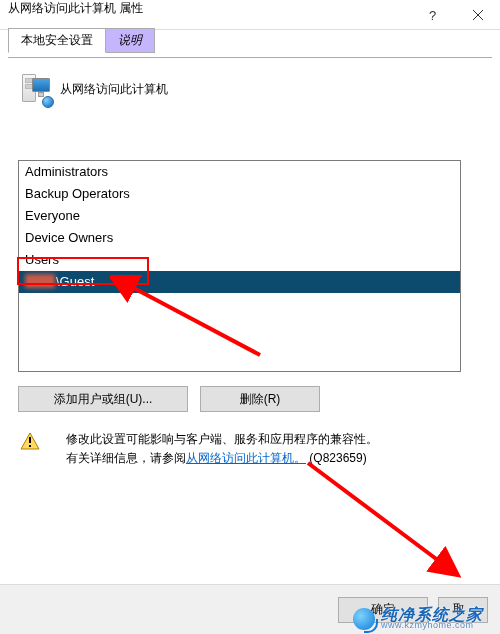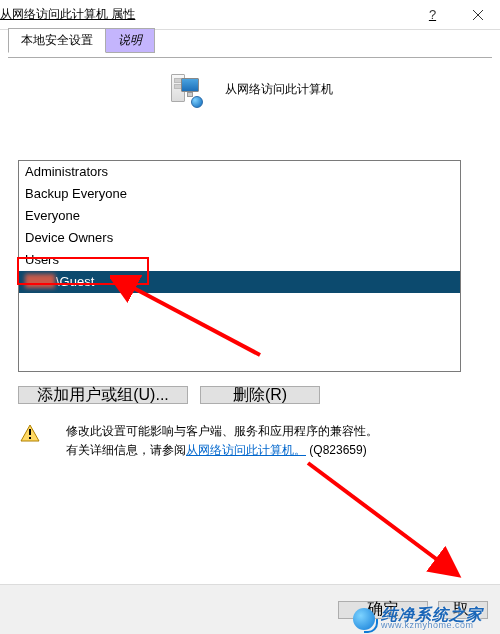--- a/index.html
+++ b/index.html
@@ -12,23 +12,23 @@
     background: #fff;
     color: #000;
     position: relative;
     overflow: hidden;
   }
 
   
   .titlebar {
     height: 30px;
     display: flex;
-    align-items: center;
+    align-items: flex-start;
+    padding-left: 8px;
     border-bottom: 1px solid #ddd;
-    text-decoration: underline;
   }
   .titlebar .title { flex: 1; font-size: 12px; }
   .titlebar .ctrl {
     width: 45px;
     height: 30px;
     display: flex;
     align-items: center;
     justify-content: center;
     color: #333;
     font-size: 13px;
@@ -69,23 +69,22 @@
   }
 
   .content {
     padding: 14px 18px 10px 18px;
   }
 
   
   .policy-header {
     display: flex;
     align-items: center;
-    gap: 24px;
+    gap: 8px;
     margin-bottom: 54px;
-    justify-content: center;
   }
   .computer-icon {
     width: 34px;
     height: 34px;
     position: relative;
   }
   .computer-icon .tower {
     position: absolute;
     left: 4px; top: 2px;
     width: 14px; height: 28px;
@@ -169,25 +168,25 @@
     z-index: 5;
   }
 
   
   .btnrow {
     display: flex;
     gap: 12px;
     margin-bottom: 18px;
   }
   .winbtn {
-    height: 18px;
+    height: 26px;
     background: #e1e1e1;
     border: 1px solid #adadad;
     font-family: inherit;
-    font-size: 16px;
+    font-size: 12px;
     display: inline-flex;
     align-items: center;
     justify-content: center;
     cursor: default;
     padding: 0 8px;
   }
   .winbtn.wide1 { width: 170px; }
   .winbtn.wide2 { width: 120px; }
 
   
@@ -302,21 +301,21 @@
       <div class="tower"></div>
       <div class="monitor"></div>
       <div class="stand"></div>
       <div class="net"></div>
     </div>
     <span class="policy-name">从网络访问此计算机</span>
   </div>
 
   <div class="listbox" style="position:relative;">
     <div class="listitem">Administrators</div>
-    <div class="listitem">Backup Everyone</div>
+    <div class="listitem">Backup Operators</div>
     <div class="listitem">Everyone</div>
     <div class="listitem">Device Owners</div>
     <div class="listitem">Users</div>
     <div class="listitem selected">
       <span class="prefix-blur"></span><span>\Guest</span>
     </div>
   </div>
 
   <div class="btnrow">
     <button class="winbtn wide1">

